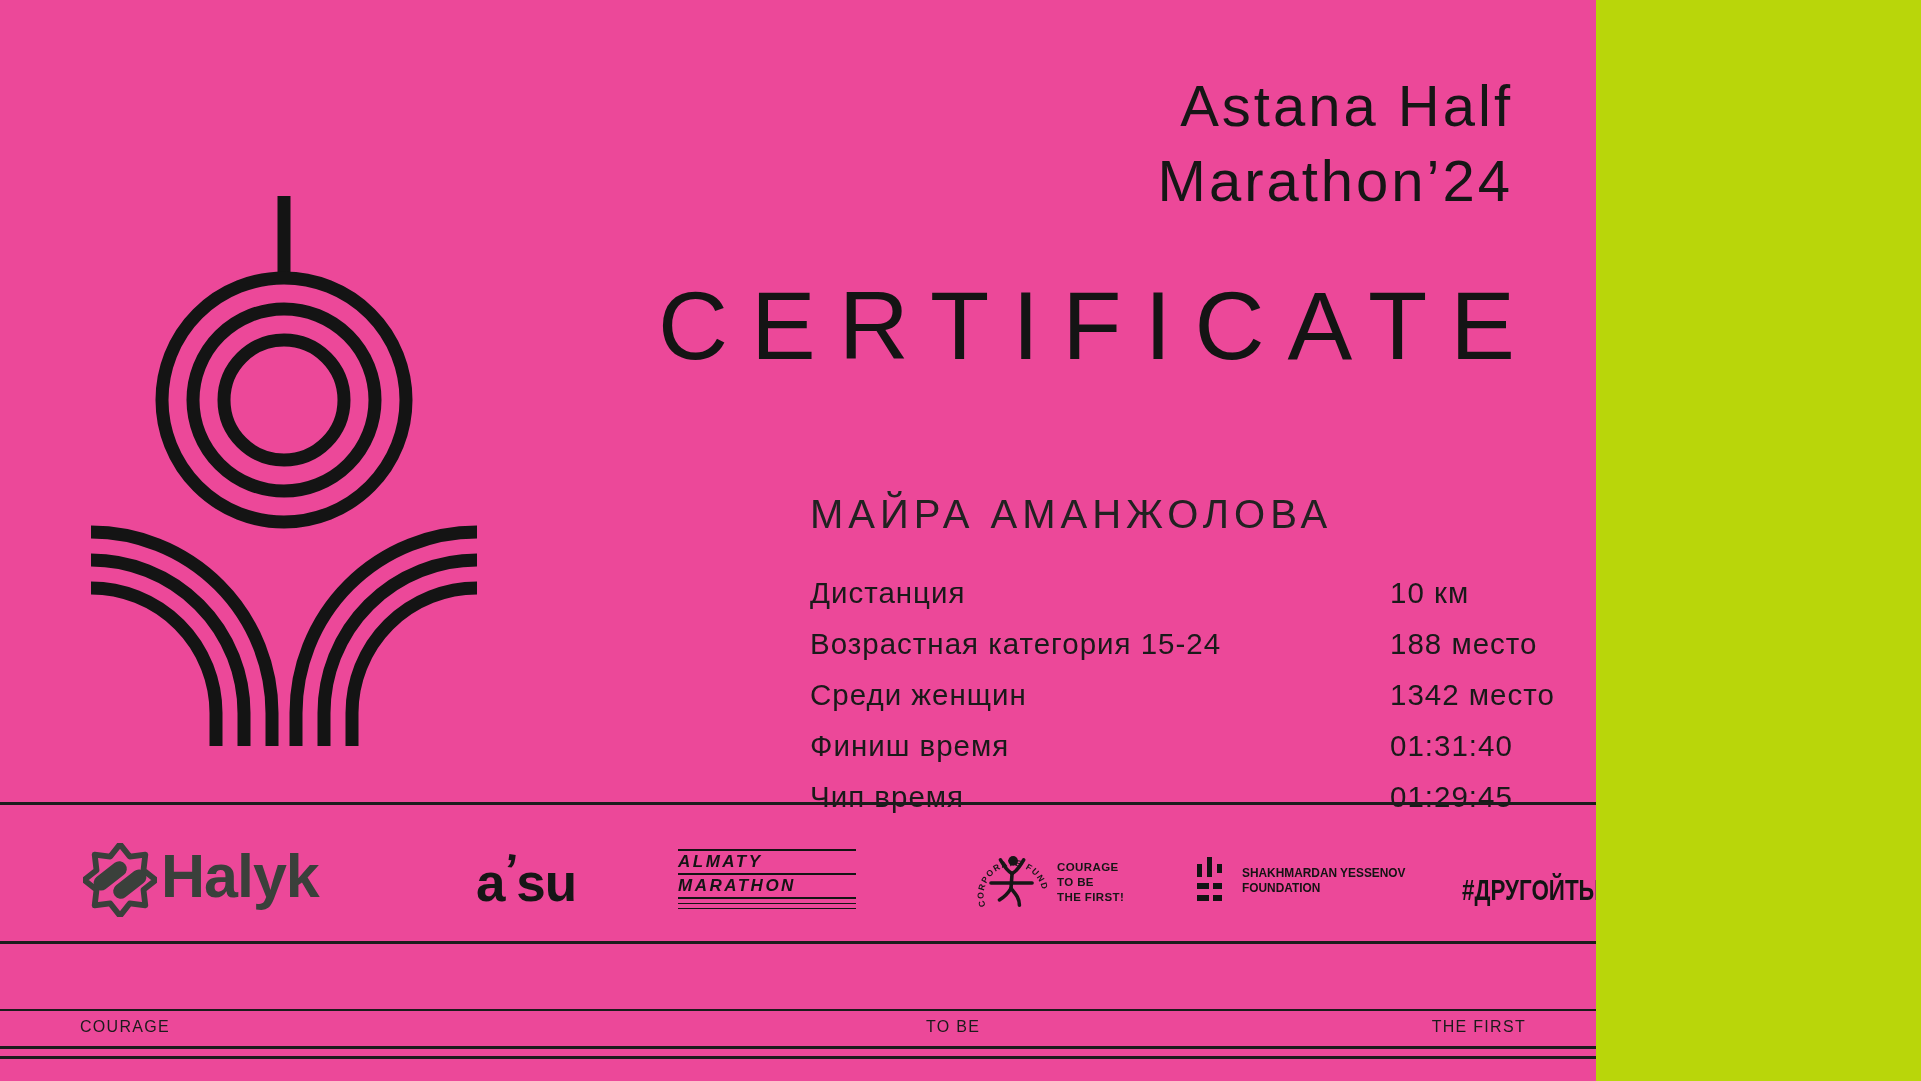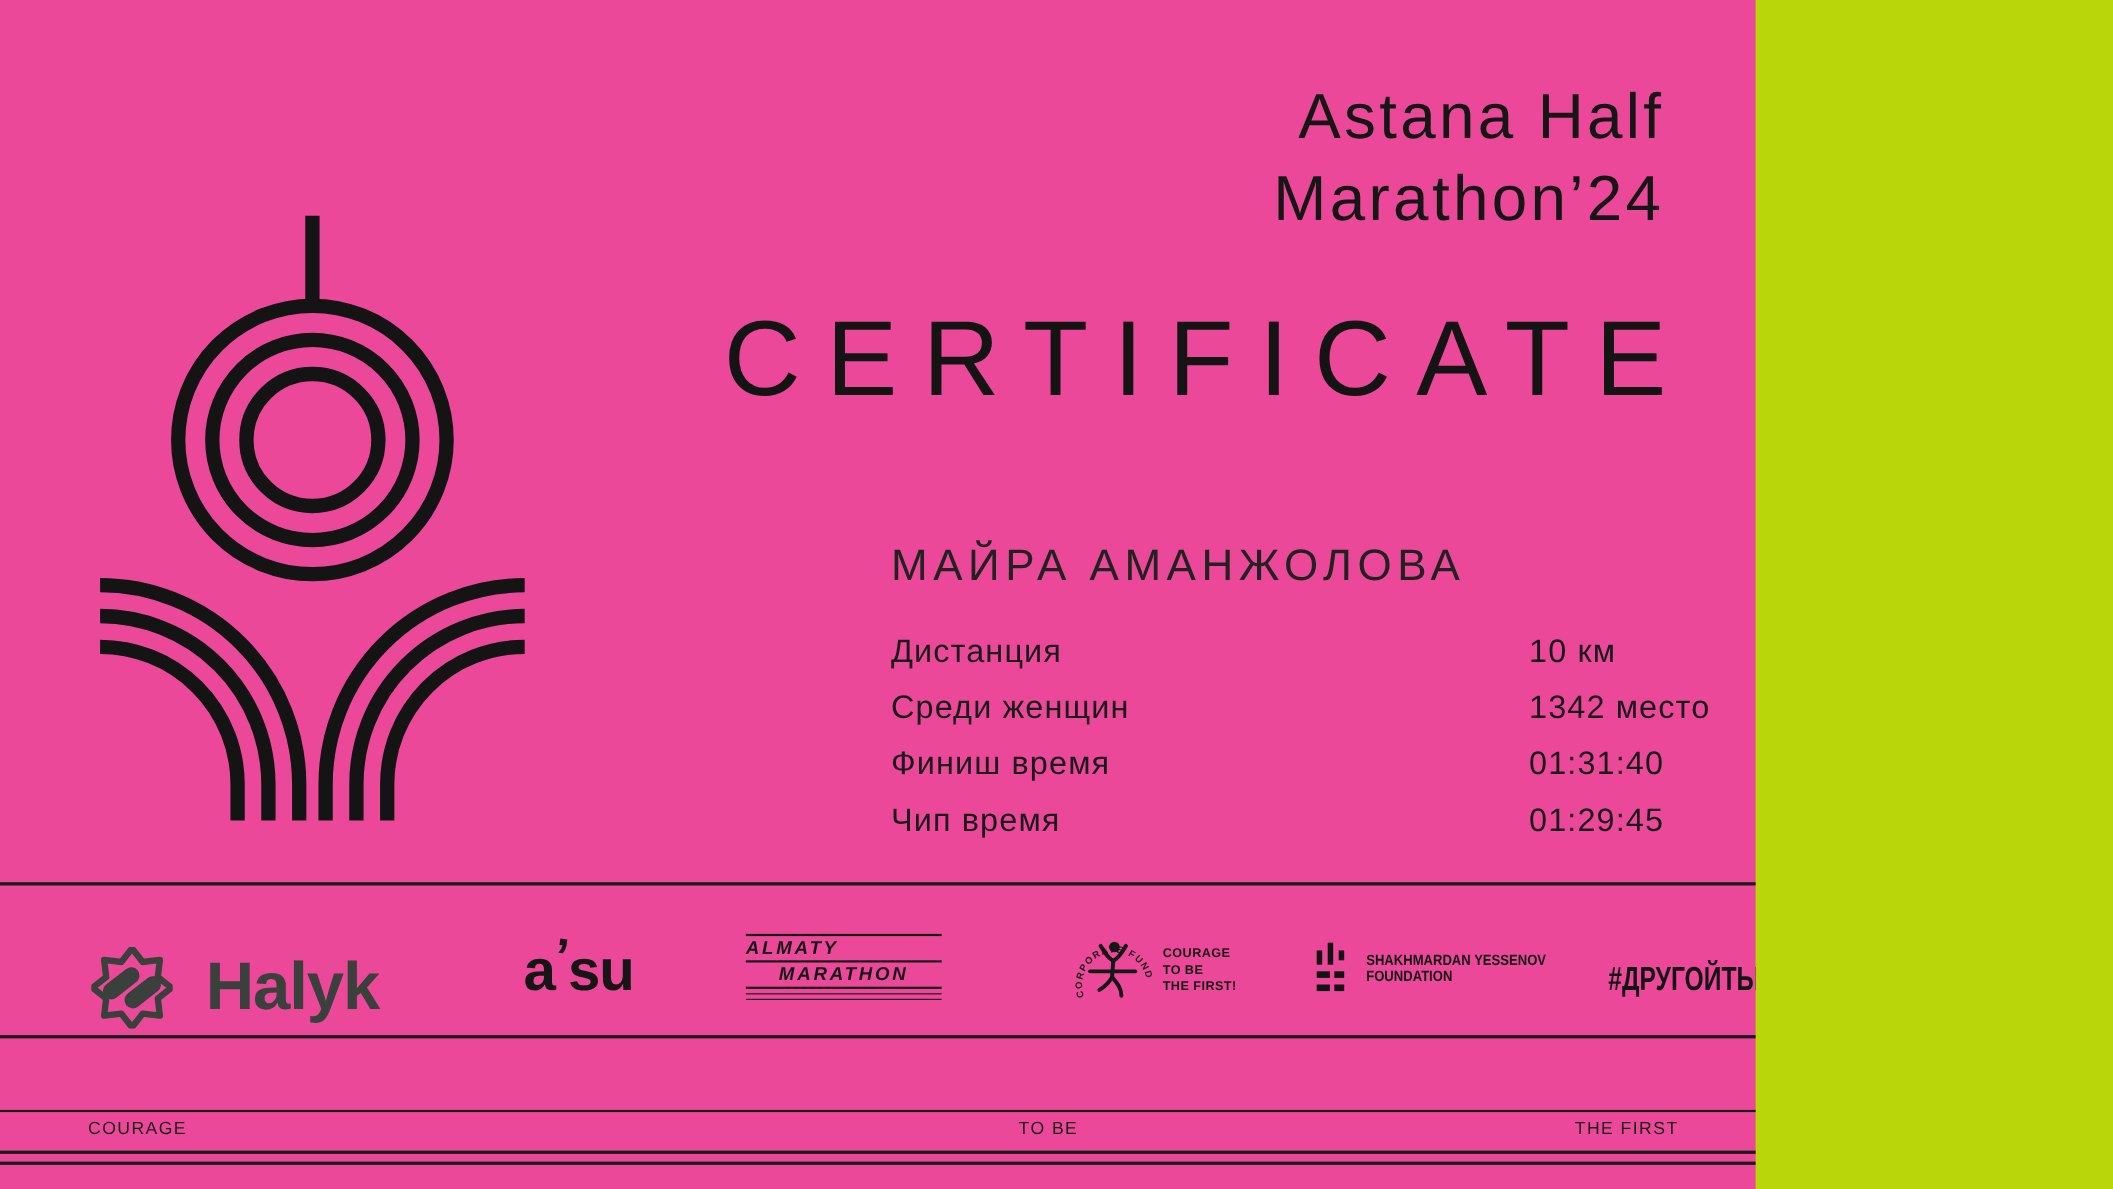--- a/index.html
+++ b/index.html
@@ -32,30 +32,30 @@
   .row .label{position:absolute;left:0;top:0;white-space:nowrap;}
   .row .value{position:absolute;left:580px;top:0;white-space:nowrap;}
   
   .hline{position:absolute;left:0;width:1921px;background:#1c1c1c;}
   .hl-strip-top{top:802px;height:3px;}
   .hl-strip-bottom{top:941px;height:3px;}
   .hl-f1{top:1009px;height:2px;}
   .hl-f2{top:1046px;height:3px;}
   .hl-f3{top:1056px;height:3px;}
   
-  .halyk{position:absolute;left:83px;top:861px;display:flex;align-items:flex-start;gap:30px;color:#3a403b;}
+  .halyk{position:absolute;left:83px;top:841px;display:flex;align-items:flex-end;gap:4px;color:#3a403b;}
   .halyk svg{width:74px;height:74px;}
   .halyk .word{font-size:61px;font-weight:700;letter-spacing:-1px;padding-bottom:6px;}
   .asu{position:absolute;left:476px;top:852px;font-size:53px;font-weight:700;letter-spacing:-1px;color:#161616;}
   .asu .apo{display:inline-block;transform:translateY(-15px) rotate(8deg);font-size:46px;}
   .almaty{position:absolute;left:678px;top:849px;width:178px;color:#141414;font-style:italic;}
   .almaty .bar{height:2px;background:#141414;}
   .almaty .thin{height:1.5px;background:#141414;margin-top:3.5px;}
   .almaty .w1,.almaty .w2{font-size:17px;font-weight:700;letter-spacing:2.5px;line-height:20px;padding:1px 0;}
-  .almaty .w2{text-align:center;}
+  .almaty .w2{text-align:left;}
   .fund{position:absolute;left:973px;top:843px;display:flex;align-items:center;gap:8px;color:#161616;}
   .fund svg{width:76px;height:78px;}
   .fund .lines{font-size:11.5px;font-weight:700;line-height:15px;letter-spacing:.4px;}
   .yessenov{position:absolute;left:1196px;top:856px;display:flex;align-items:center;gap:16px;color:#131313;}
   .yessenov svg{width:30px;height:48px;}
   .yessenov .txt{font-size:13.5px;font-weight:700;line-height:15px;letter-spacing:0;
       transform:scaleX(.88);transform-origin:left center;white-space:nowrap;}
   .drugoity{position:absolute;left:1462px;top:874px;font-size:28px;font-weight:800;
       transform:scale(.8,1.08);transform-origin:left center;letter-spacing:0;color:#141414;white-space:nowrap;}
   .krida{position:absolute;left:1698px;top:872px;width:140px;text-align:left;color:#1d1d1d;}
@@ -98,20 +98,24 @@
       </g>
     </svg>
   </div>
 
   <div class="participant-name">МАЙРА АМАНЖОЛОВА</div>
 
   <div class="results">
     <div class="row">
       <span class="label">Дистанция</span>
       <span class="value">10 км</span>
+    </div>
+    <div class="row">
+      <span class="label">Возрастная категория 15-24</span>
+      <span class="value">188 место</span>
     </div>
     <div class="row">
       <span class="label">Среди женщин</span>
       <span class="value">1342 место</span>
     </div>
     <div class="row">
       <span class="label">Финиш время</span>
       <span class="value">01:31:40</span>
     </div>
     <div class="row">

